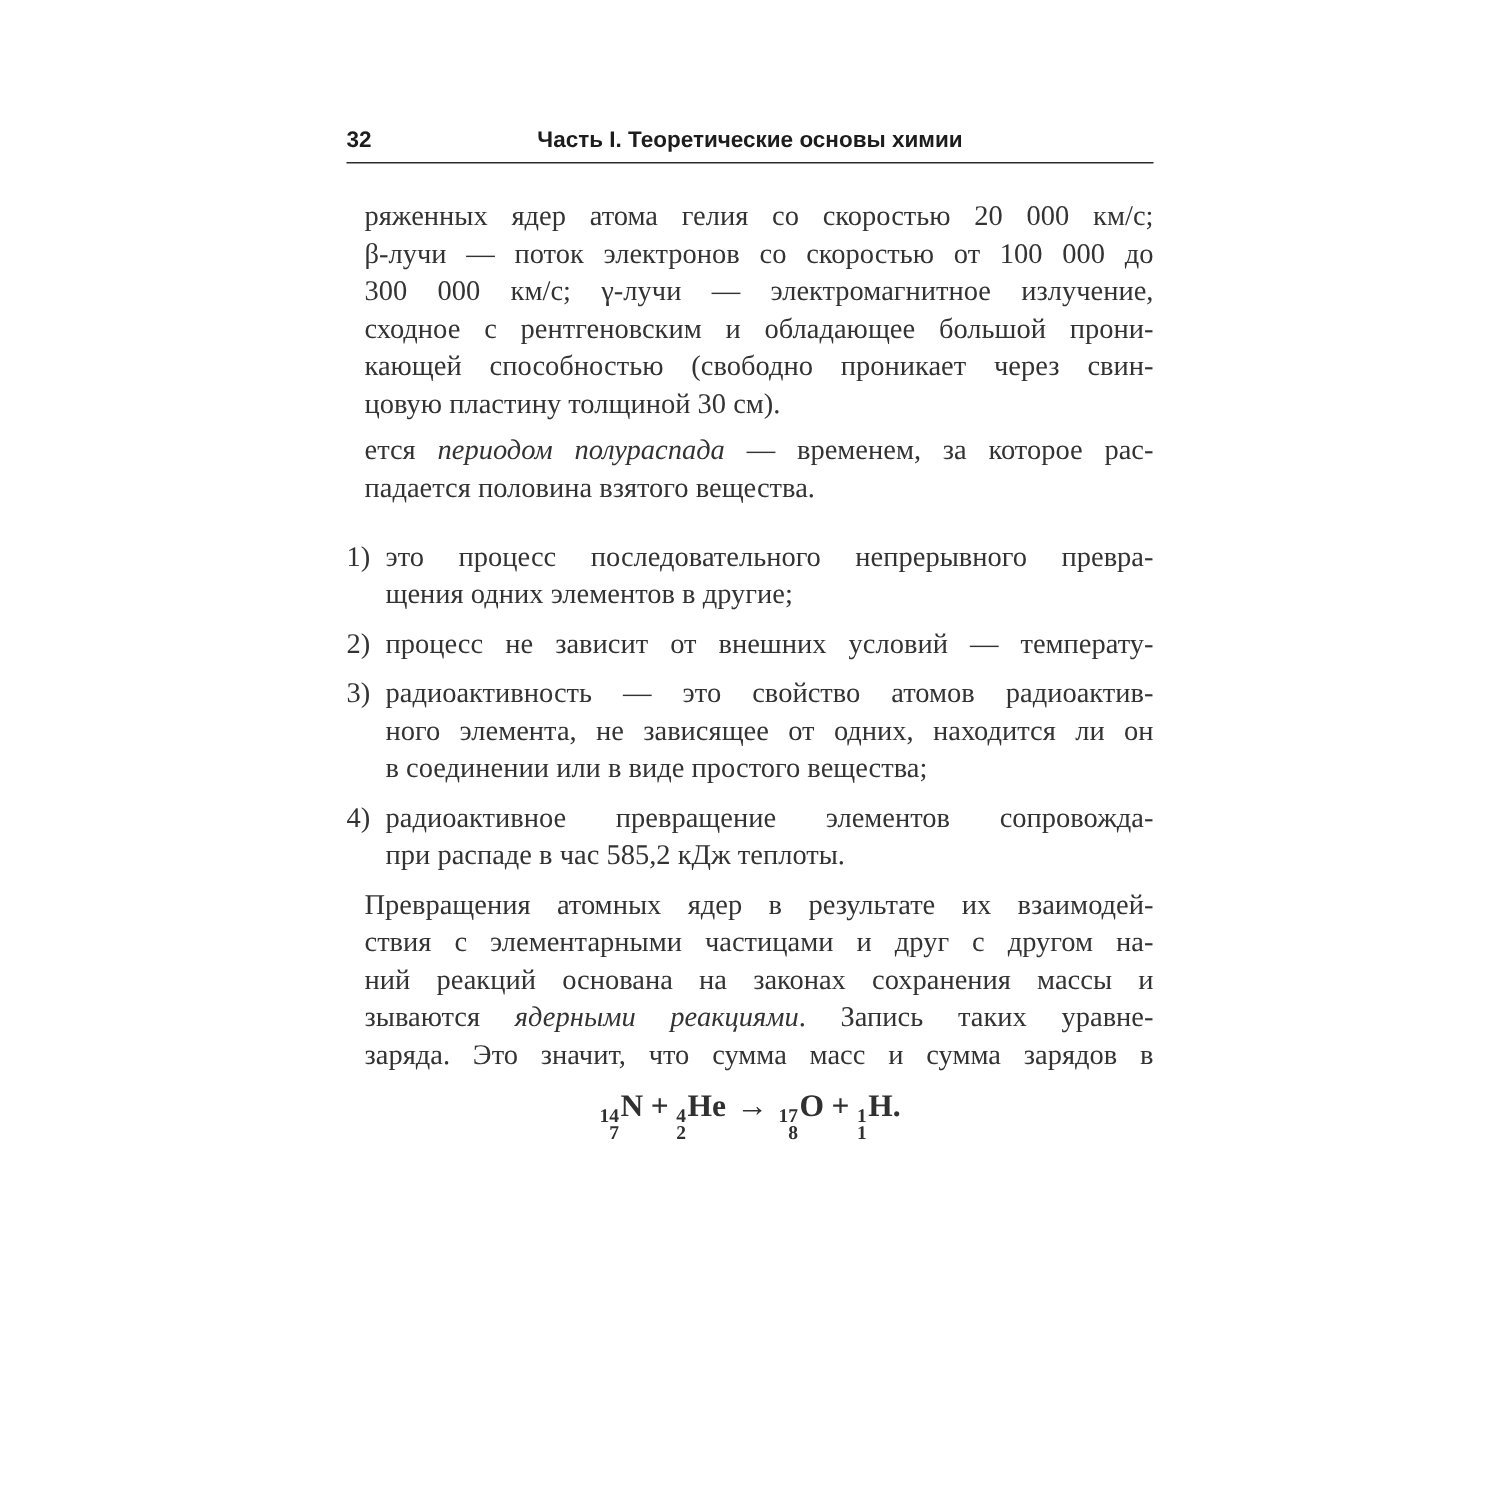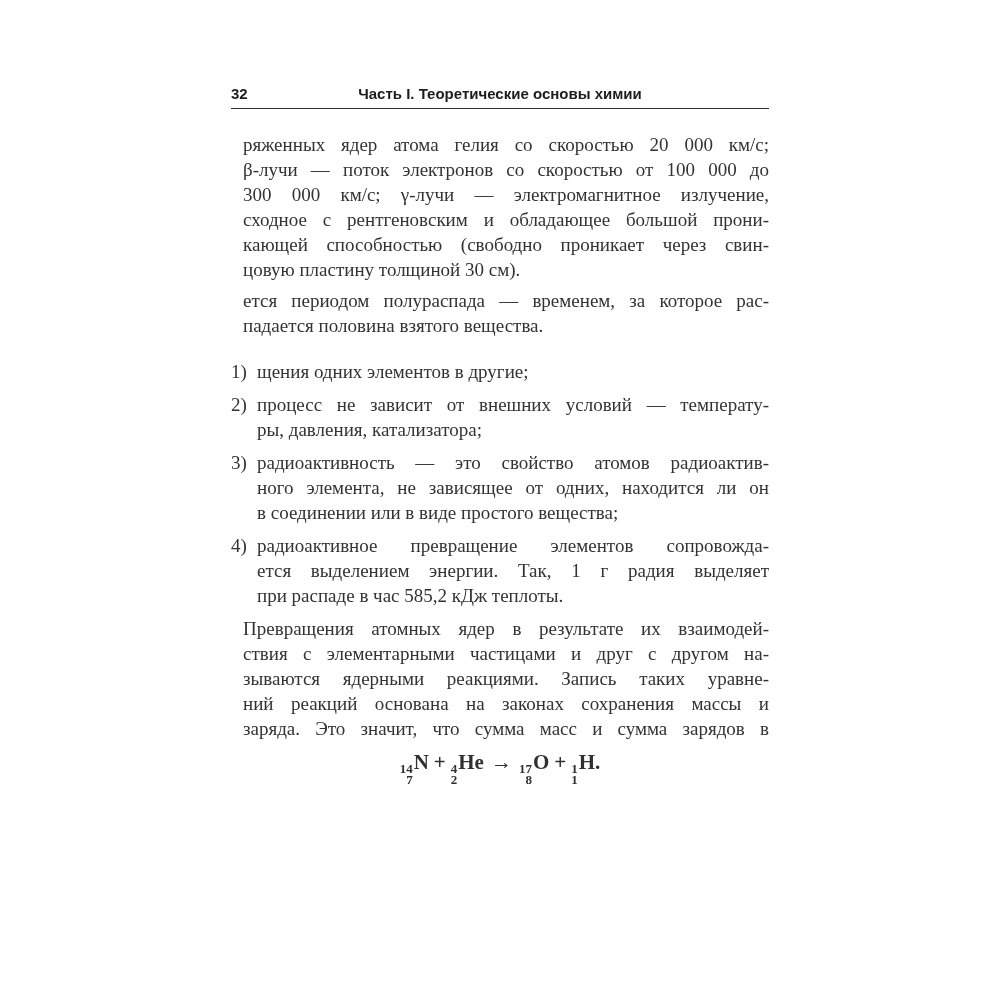--- a/index.html
+++ b/index.html
@@ -31,21 +31,21 @@
     padding-bottom: 7px;
     border-bottom: 1.5px solid #2c2c2c;
   }
   .pagehead .pnum { position: absolute; left: 0; top: 0; }
   .pagehead .rtitle { display: block; text-align: center; }
   
   .bodytext { margin-top: 23px; }
   .para { margin: 0 0 6px 12px; }
   .ln { display: block; text-align: justify; text-align-last: justify; }
   .ln.last { text-align-last: left; }
-  .it { }
+  .it { font-style: italic; }
   
   .dlist { margin-top: 21px; }
   .ditem { position: relative; padding-left: 26px; margin-bottom: 8px; }
   .ditem .marker { position: absolute; left: 0; top: 0; }
   
   .equation {
     margin-top: 6px;
     text-align: right;
     font-size: 21px;
     line-height: 30px;
@@ -91,50 +91,49 @@
       <p class="para">
         <span class="ln"><span>ется </span><span class="it">периодом полураспада</span><span> — временем, за которое рас-</span></span>
         <span class="ln last">падается половина взятого вещества.</span>
       </p>
 
 
       <div class="dlist">
 
         <div class="ditem">
           <span class="marker">1)</span>
+          <span class="ln">это процесс последовательного непрерывного превра-</span>
           <span class="ln last">щения одних элементов в другие;</span>
         </div>
 
         <div class="ditem">
           <span class="marker">2)</span>
           <span class="ln">процесс не зависит от внешних условий — температу-</span>
-          <span class="ln last">ры, давления, катализатора;</span>
         </div>
 
         <div class="ditem">
           <span class="marker">3)</span>
           <span class="ln">радиоактивность — это свойство атомов радиоактив-</span>
           <span class="ln">ного элемента, не зависящее от одних, находится ли он</span>
           <span class="ln last">в соединении или в виде простого вещества;</span>
         </div>
 
         <div class="ditem">
           <span class="marker">4)</span>
           <span class="ln">радиоактивное превращение элементов сопровожда-</span>
-          <span class="ln">ется выделением энергии. Так, 1&nbsp;г радия выделяет</span>
           <span class="ln last">при распаде в час 585,2 кДж теплоты.</span>
         </div>
 
       </div>
 
       <p class="para">
         <span class="ln">Превращения атомных ядер в результате их взаимодей-</span>
         <span class="ln">ствия с элементарными частицами и друг с другом на-</span>
+        <span class="ln">ний реакций основана на законах сохранения массы и</span>
         <span class="ln"><span>зываются </span><span class="it">ядерными реакциями</span><span>. Запись таких уравне-</span></span>
-        <span class="ln">ний реакций основана на законах сохранения массы и</span>
         <span class="ln">заряда. Это значит, что сумма масс и сумма зарядов в</span>
       </p>
 
       <div class="equation">
         <span class="nuclide"><span class="scripts">
               <span>14</span>
               <span>7</span>
             </span><span>N</span></span><span class="op">+</span><span class="nuclide"><span class="scripts">
               <span>4</span>
               <span>2</span>

